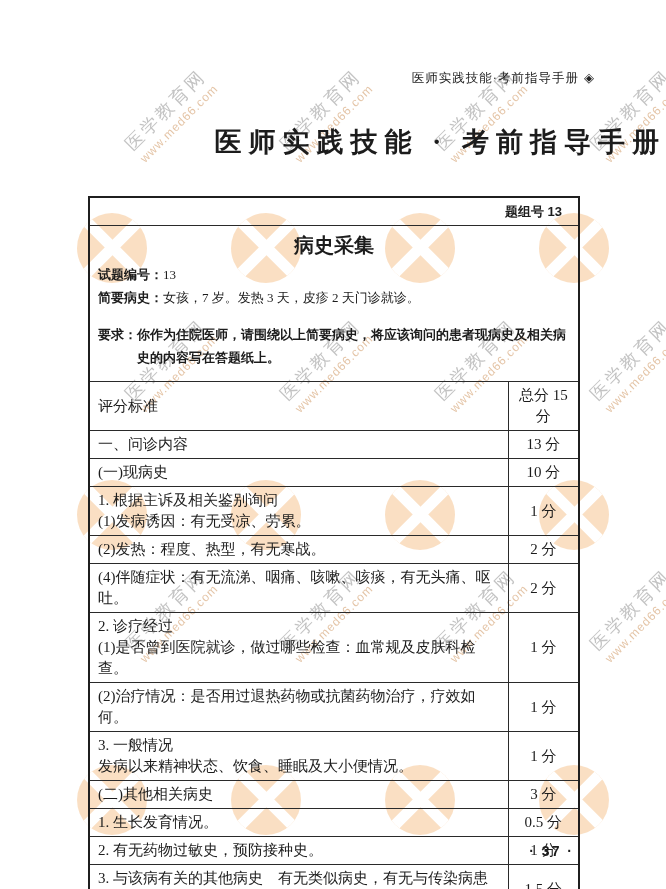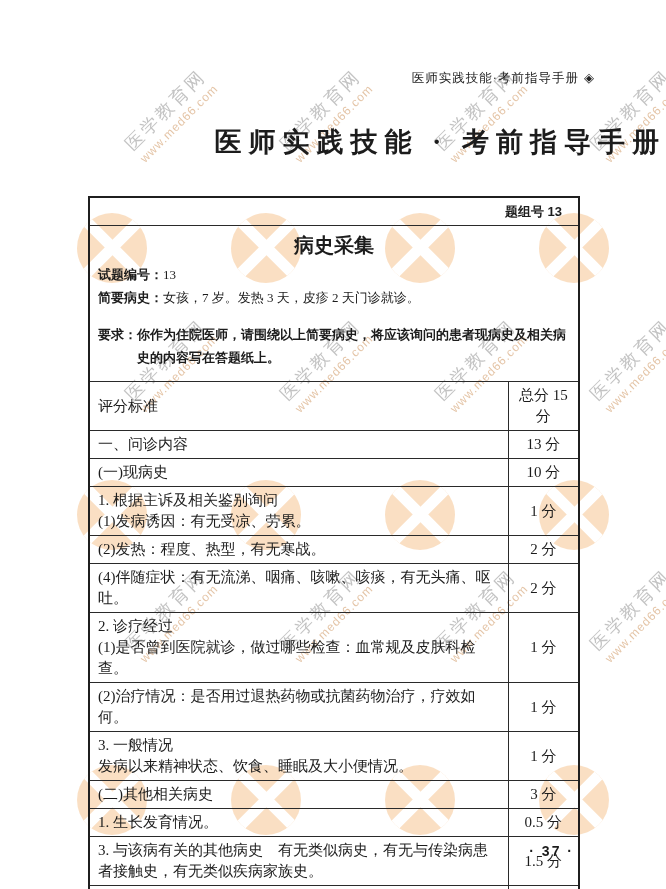--- a/index.html
+++ b/index.html
@@ -271,20 +271,26 @@
             <td class="score">3 分</td>
           </tr>
           <tr>
             <td>
               <div>1. 生长发育情况。</div>
             </td>
             <td class="score">0.5 分</td>
           </tr>
           <tr>
             <td>
+              <div>2. 有无药物过敏史，预防接种史。</div>
+            </td>
+            <td class="score">1 分</td>
+          </tr>
+          <tr>
+            <td>
               <div>3. 与该病有关的其他病史　有无类似病史，有无与传染病患者接触史，有无类似疾病家族史。</div>
             </td>
             <td class="score">1.5 分</td>
           </tr>
           <tr>
             <td>
               <div>二、问诊技巧</div>
             </td>
             <td class="score">2 分</td>
           </tr>

